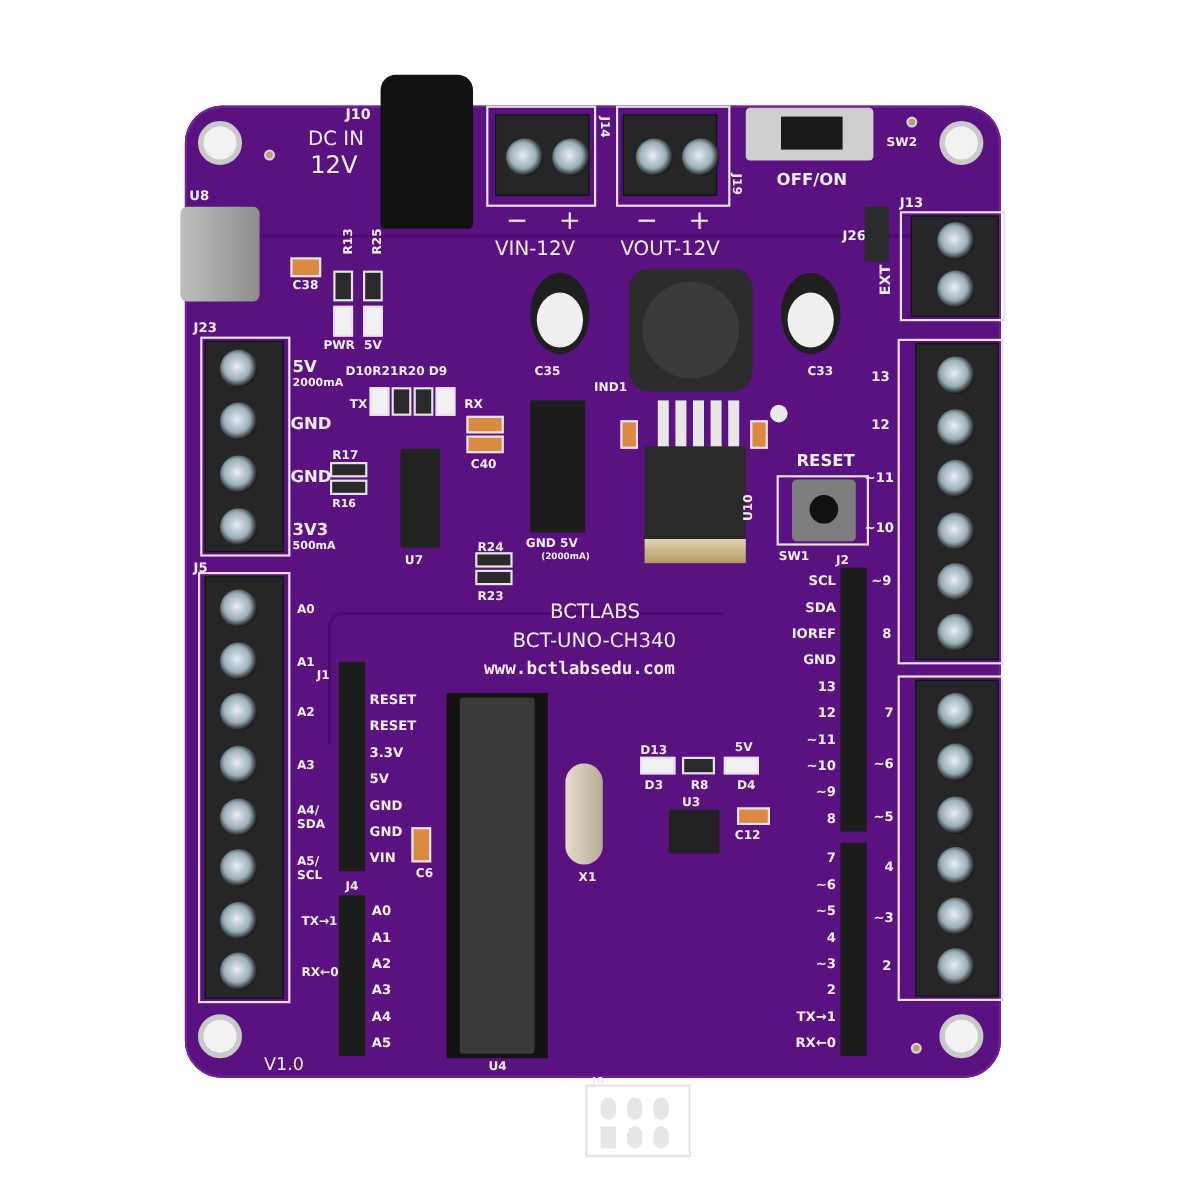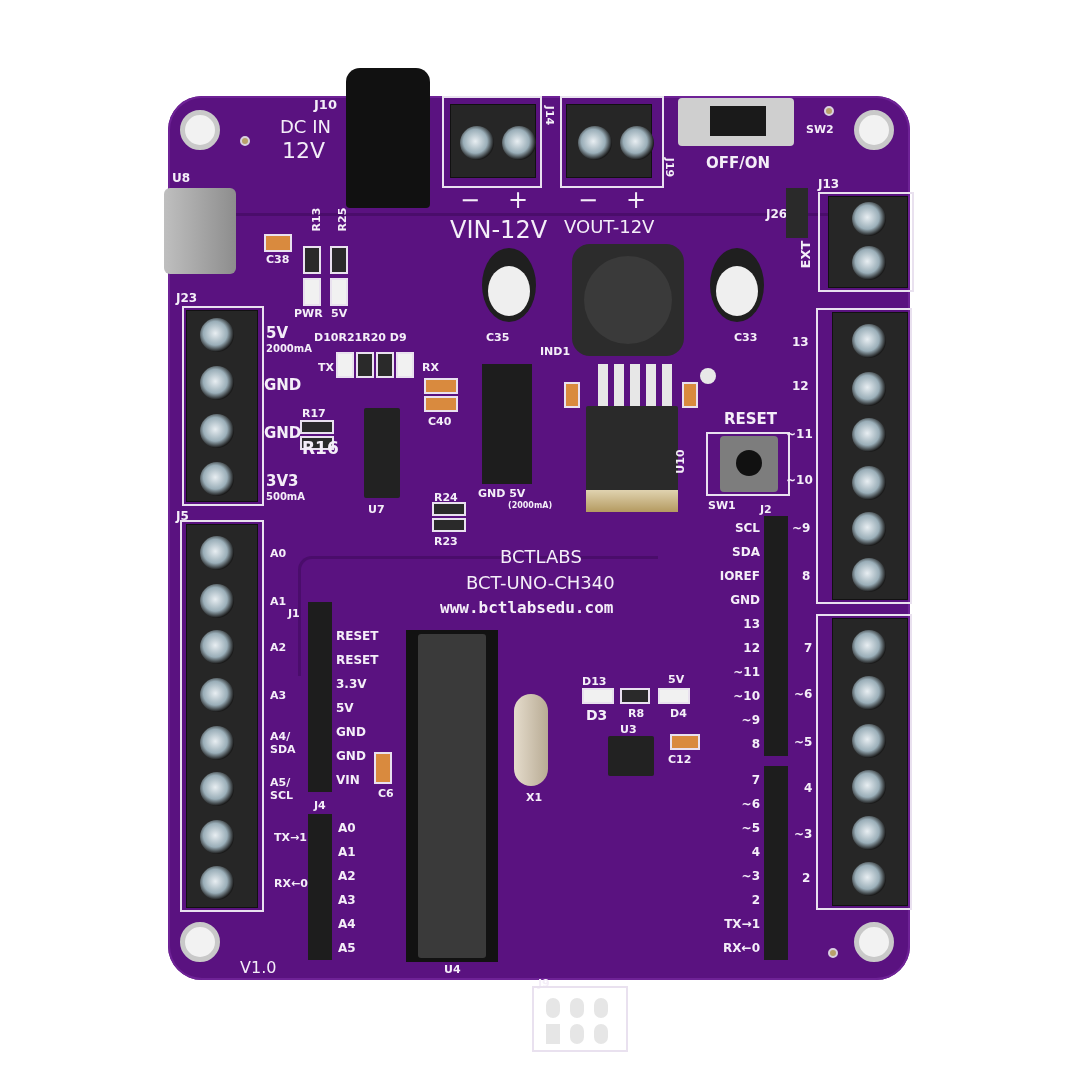--- a/index.html
+++ b/index.html
@@ -54,21 +54,21 @@
   <div class="silk" style="left:126px;top:212px;font-size:11px">PWR</div>
   <div class="silk" style="left:163px;top:212px;font-size:11px">5V</div>
 
   <div class="outline" style="left:274px;top:0px;width:100px;height:92px"></div>
   <div class="term" style="left:282px;top:8px;width:86px;height:74px"></div>
   <div class="screw" style="left:292px;top:30px"></div>
   <div class="screw" style="left:334px;top:30px"></div>
   <div class="silk" style="left:372px;top:14px;font-size:11px;transform:rotate(90deg)">J14</div>
   <div class="silk" style="left:292px;top:92px;font-size:24px;font-weight:normal">−</div>
   <div class="silk" style="left:340px;top:92px;font-size:24px;font-weight:normal">+</div>
-  <div class="silk" style="left:282px;top:122px;font-size:24px;font-weight:normal">VIN-12V</div>
+  <div class="silk" style="left:282px;top:122px;font-size:18px;font-weight:normal">VIN-12V</div>
 
   <div class="outline" style="left:392px;top:0px;width:104px;height:92px"></div>
   <div class="term" style="left:398px;top:8px;width:86px;height:74px"></div>
   <div class="screw" style="left:410px;top:30px"></div>
   <div class="screw" style="left:452px;top:30px"></div>
   <div class="silk" style="left:492px;top:66px;font-size:11px;transform:rotate(90deg)">J19</div>
   <div class="silk" style="left:410px;top:92px;font-size:24px;font-weight:normal">−</div>
   <div class="silk" style="left:458px;top:92px;font-size:24px;font-weight:normal">+</div>
   <div class="silk" style="left:396px;top:122px;font-size:18px;font-weight:normal">VOUT-12V</div>
 
@@ -142,32 +142,32 @@
   <div class="led" style="left:168px;top:256px;width:18px;height:26px"></div>
   <div class="smd" style="left:188px;top:256px;width:18px;height:26px"></div>
   <div class="smd" style="left:208px;top:256px;width:18px;height:26px"></div>
   <div class="led" style="left:228px;top:256px;width:18px;height:26px"></div>
 
   <div class="chip" style="left:196px;top:312px;width:36px;height:90px"></div>
   <div class="silk" style="left:200px;top:408px;font-size:11px">U7</div>
   <div class="smd" style="left:132px;top:324px;width:34px;height:14px"></div>
   <div class="smd" style="left:132px;top:340px;width:34px;height:14px"></div>
   <div class="silk" style="left:134px;top:312px;font-size:11px">R17</div>
-  <div class="silk" style="left:134px;top:344px;font-size:17px">R16</div>
+  <div class="silk" style="left:134px;top:358px;font-size:10px">R16</div>
   <div class="cap-orange" style="left:256px;top:282px;width:34px;height:16px"></div>
   <div class="cap-orange" style="left:256px;top:300px;width:34px;height:16px"></div>
   <div class="silk" style="left:260px;top:320px;font-size:11px">C40</div>
   <div class="smd" style="left:264px;top:406px;width:34px;height:14px"></div>
   <div class="smd" style="left:264px;top:422px;width:34px;height:14px"></div>
   <div class="silk" style="left:266px;top:396px;font-size:11px">R24</div>
   <div class="silk" style="left:266px;top:440px;font-size:11px">R23</div>
 
   <div class="header" style="left:314px;top:268px;width:50px;height:120px"></div>
   <div class="silk" style="left:310px;top:392px;font-size:11px">GND 5V</div>
-  <div class="silk" style="left:340px;top:406px;font-size:8px">(2000mA)</div>
+  <div class="silk" style="left:324px;top:406px;font-size:8px">(2000mA)</div>
 
   <div class="silk" style="left:332px;top:452px;font-size:18px;font-weight:normal">BCTLABS</div>
   <div class="silk" style="left:298px;top:478px;font-size:18px;font-weight:normal">BCT-UNO-CH340</div>
   <div class="silk mono" style="left:272px;top:504px;font-size:16px">www.bctlabsedu.com</div>
 
   <div class="silk" style="left:8px;top:414px;font-size:12px">J5</div>
   <div class="outline" style="left:12px;top:424px;width:84px;height:392px"></div>
   <div class="term" style="left:18px;top:428px;width:72px;height:384px"></div>
   <div class="screw" style="left:32px;top:440px"></div>
   <div class="screw" style="left:32px;top:488px"></div>
@@ -212,21 +212,21 @@
   <div class="abs" style="left:238px;top:534px;width:92px;height:332px;background:#121212;">
     <div class="abs" style="left:12px;top:4px;width:68px;height:324px;background:#3a3a3a;border-radius:3px"></div>
   </div>
   <div class="silk" style="left:276px;top:868px;font-size:11px">U4</div>
 
   <div class="abs" style="left:346px;top:598px;width:34px;height:92px;border-radius:17px;background:linear-gradient(90deg,#e5dccc,#b8ab94);"></div>
   <div class="silk" style="left:358px;top:696px;font-size:11px">X1</div>
 
   <div class="silk" style="left:414px;top:580px;font-size:11px">D13</div>
   <div class="led" style="left:414px;top:592px;width:32px;height:16px"></div>
-  <div class="silk" style="left:418px;top:612px;font-size:14px">D3</div>
+  <div class="silk" style="left:418px;top:612px;font-size:11px">D3</div>
   <div class="smd" style="left:452px;top:592px;width:30px;height:16px"></div>
   <div class="silk" style="left:460px;top:612px;font-size:11px">R8</div>
   <div class="led" style="left:490px;top:592px;width:32px;height:16px"></div>
   <div class="silk" style="left:500px;top:578px;font-size:11px">5V</div>
   <div class="silk" style="left:502px;top:612px;font-size:11px">D4</div>
   <div class="silk" style="left:452px;top:628px;font-size:11px">U3</div>
   <div class="chip" style="left:440px;top:640px;width:46px;height:40px"></div>
   <div class="cap-orange" style="left:502px;top:638px;width:30px;height:16px"></div>
   <div class="silk" style="left:500px;top:658px;font-size:11px">C12</div>
 

